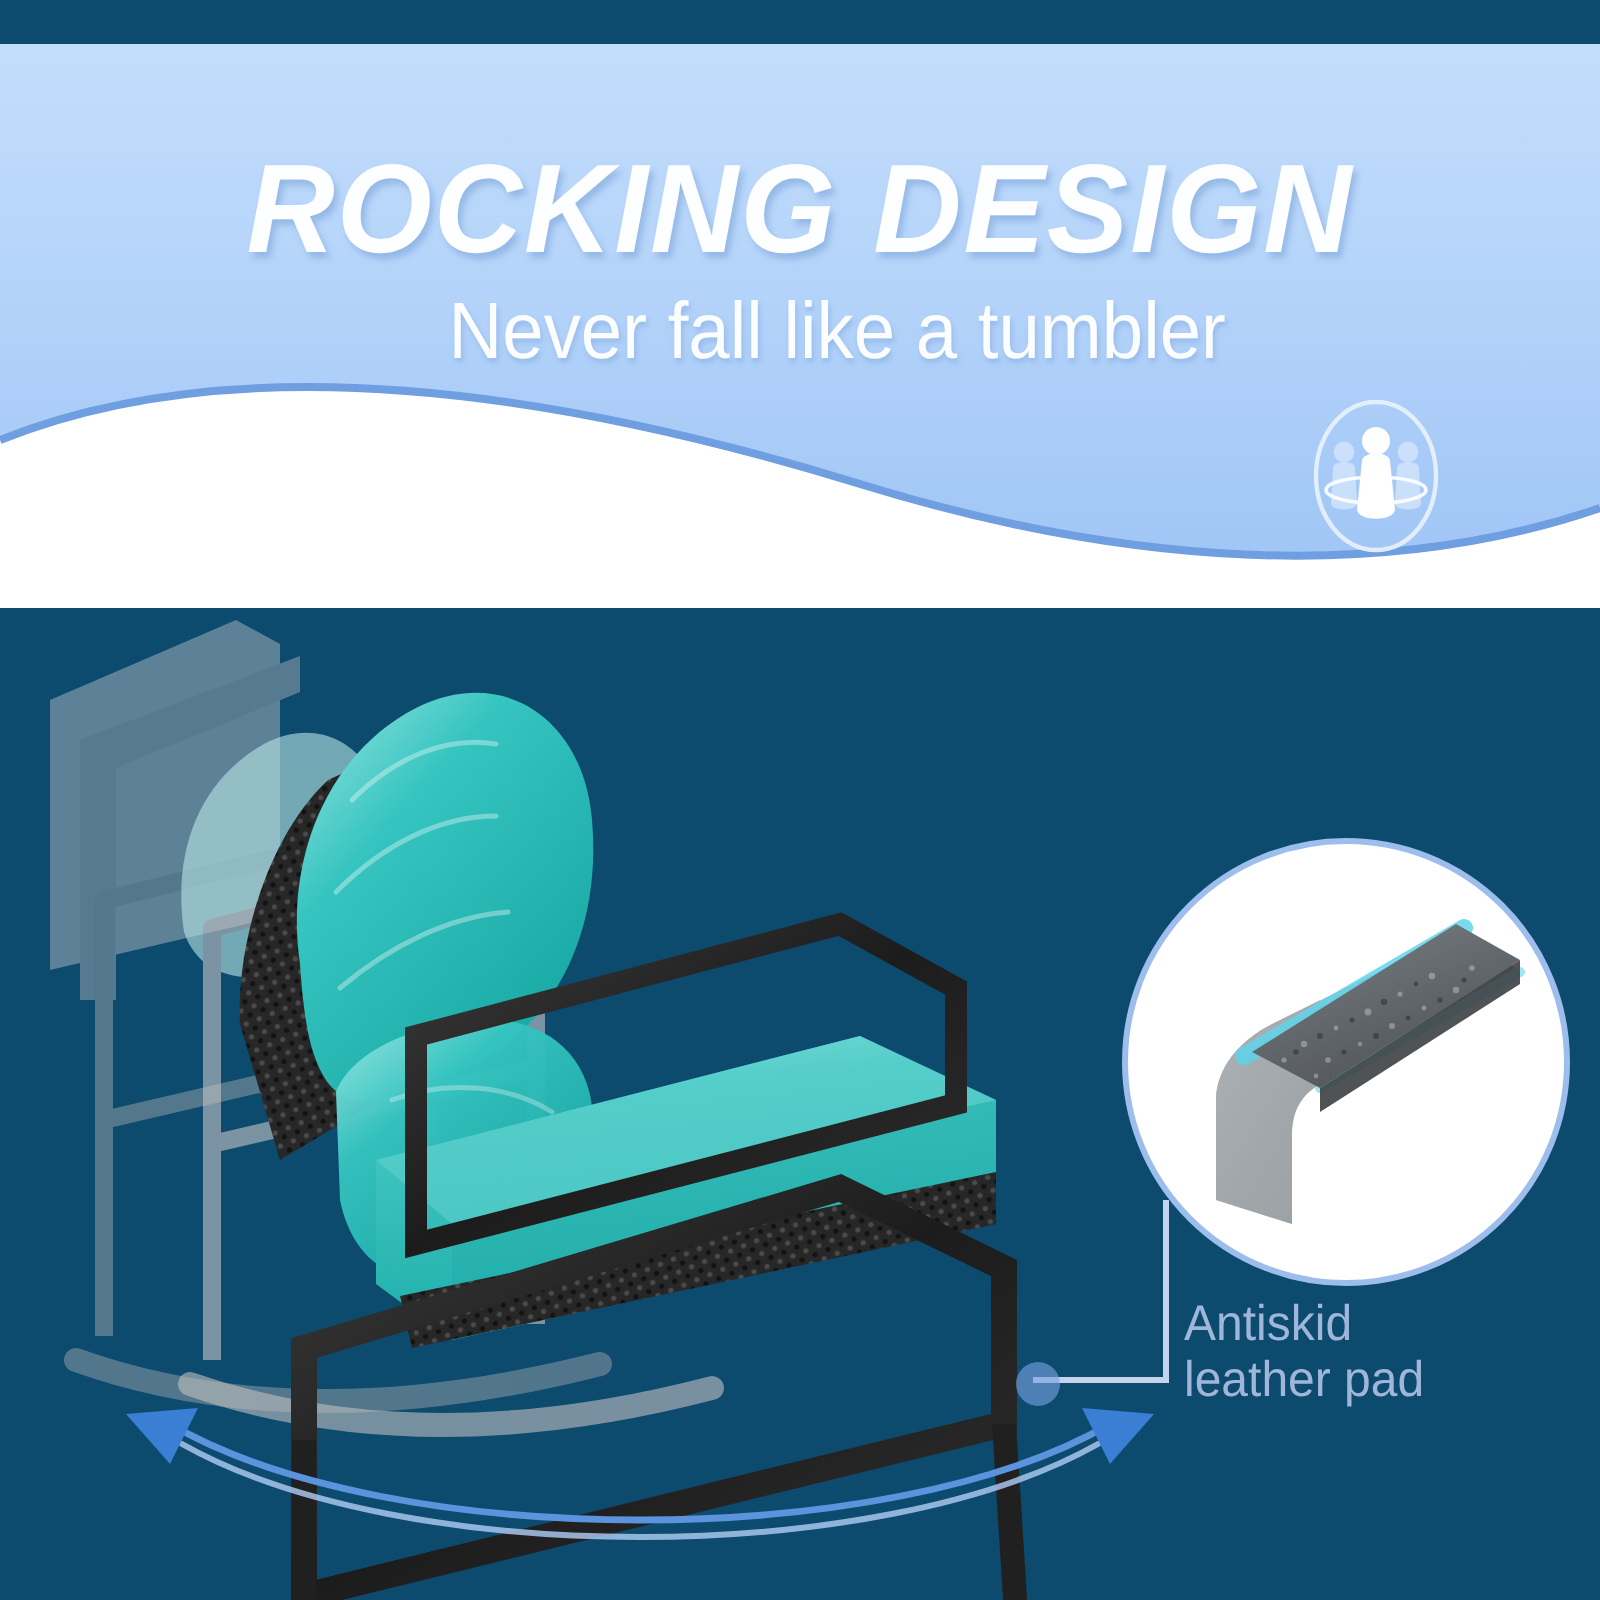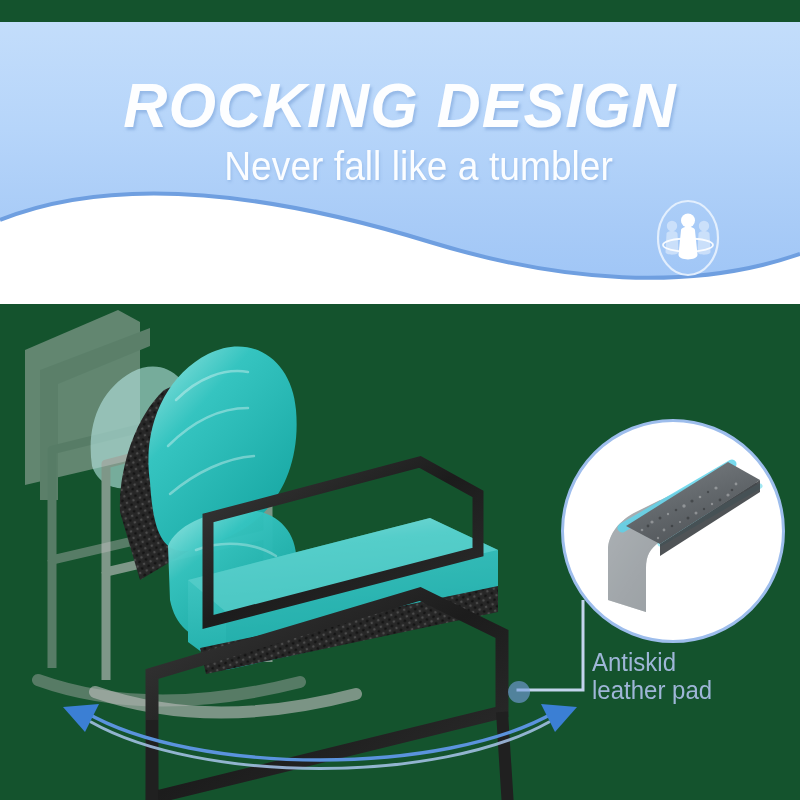--- a/index.html
+++ b/index.html
@@ -2,21 +2,21 @@
 <html><head>
 <meta charset="utf-8">
 <style>
   html,body{margin:0;padding:0;background:#ffffff;}
   body{font-family:"Liberation Sans","DejaVu Sans",sans-serif;}
 
   #stage{
     position:relative;
     width:800px;height:800px;
     overflow:hidden;
-    background:#14532d;
+    background:#0c4a6e;
   }
 
   
   .header-band{
     position:absolute;left:0;top:22px;width:800px;height:282px;
     background:linear-gradient(180deg,#c3ddfb 0%,#b6d5fa 38%,#a8cbf7 72%,#9dc4f6 100%);
     overflow:hidden;
   }
   .header-wave{
     position:absolute;left:0;bottom:-2px;width:800px;height:130px;

